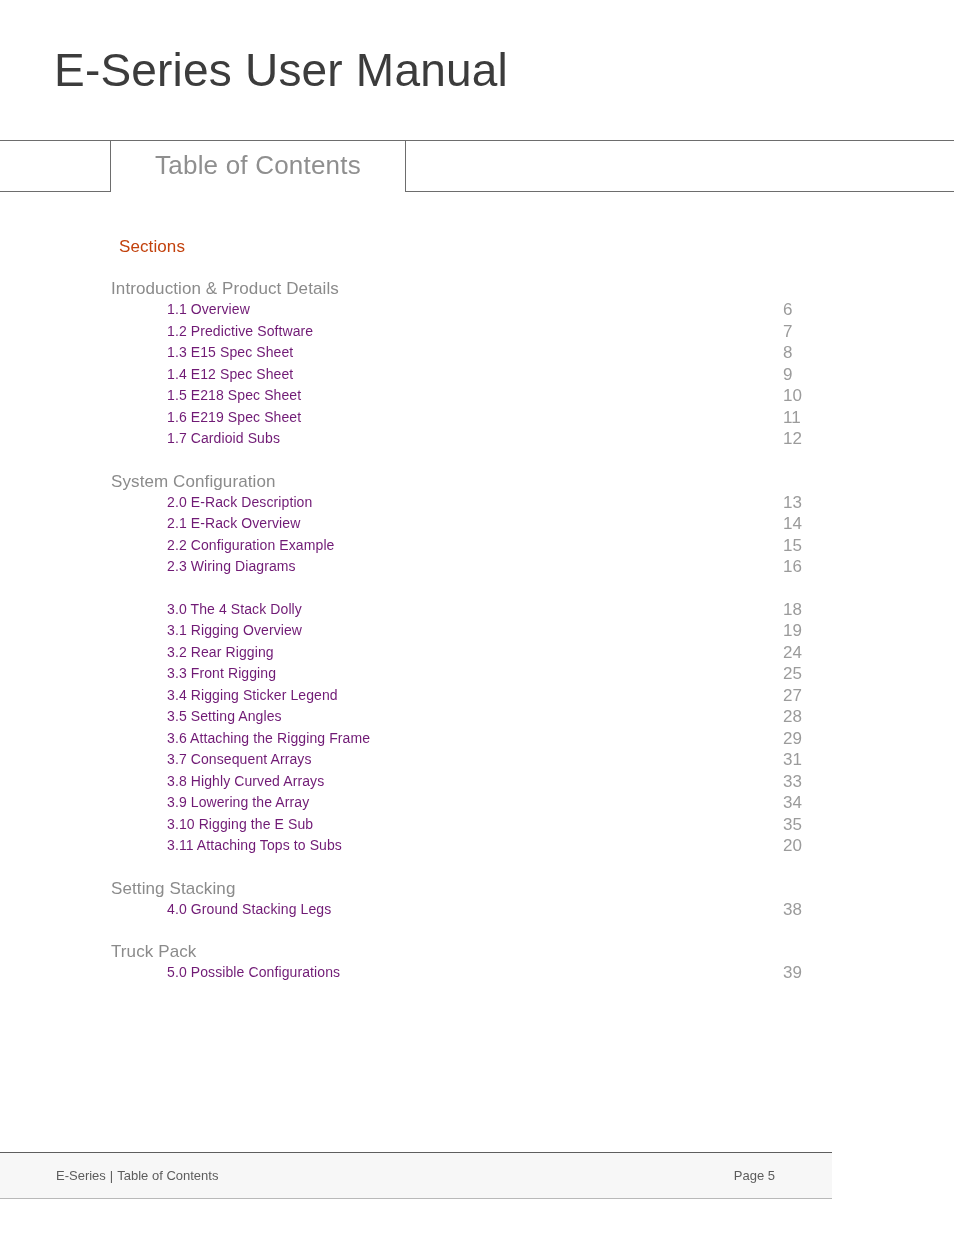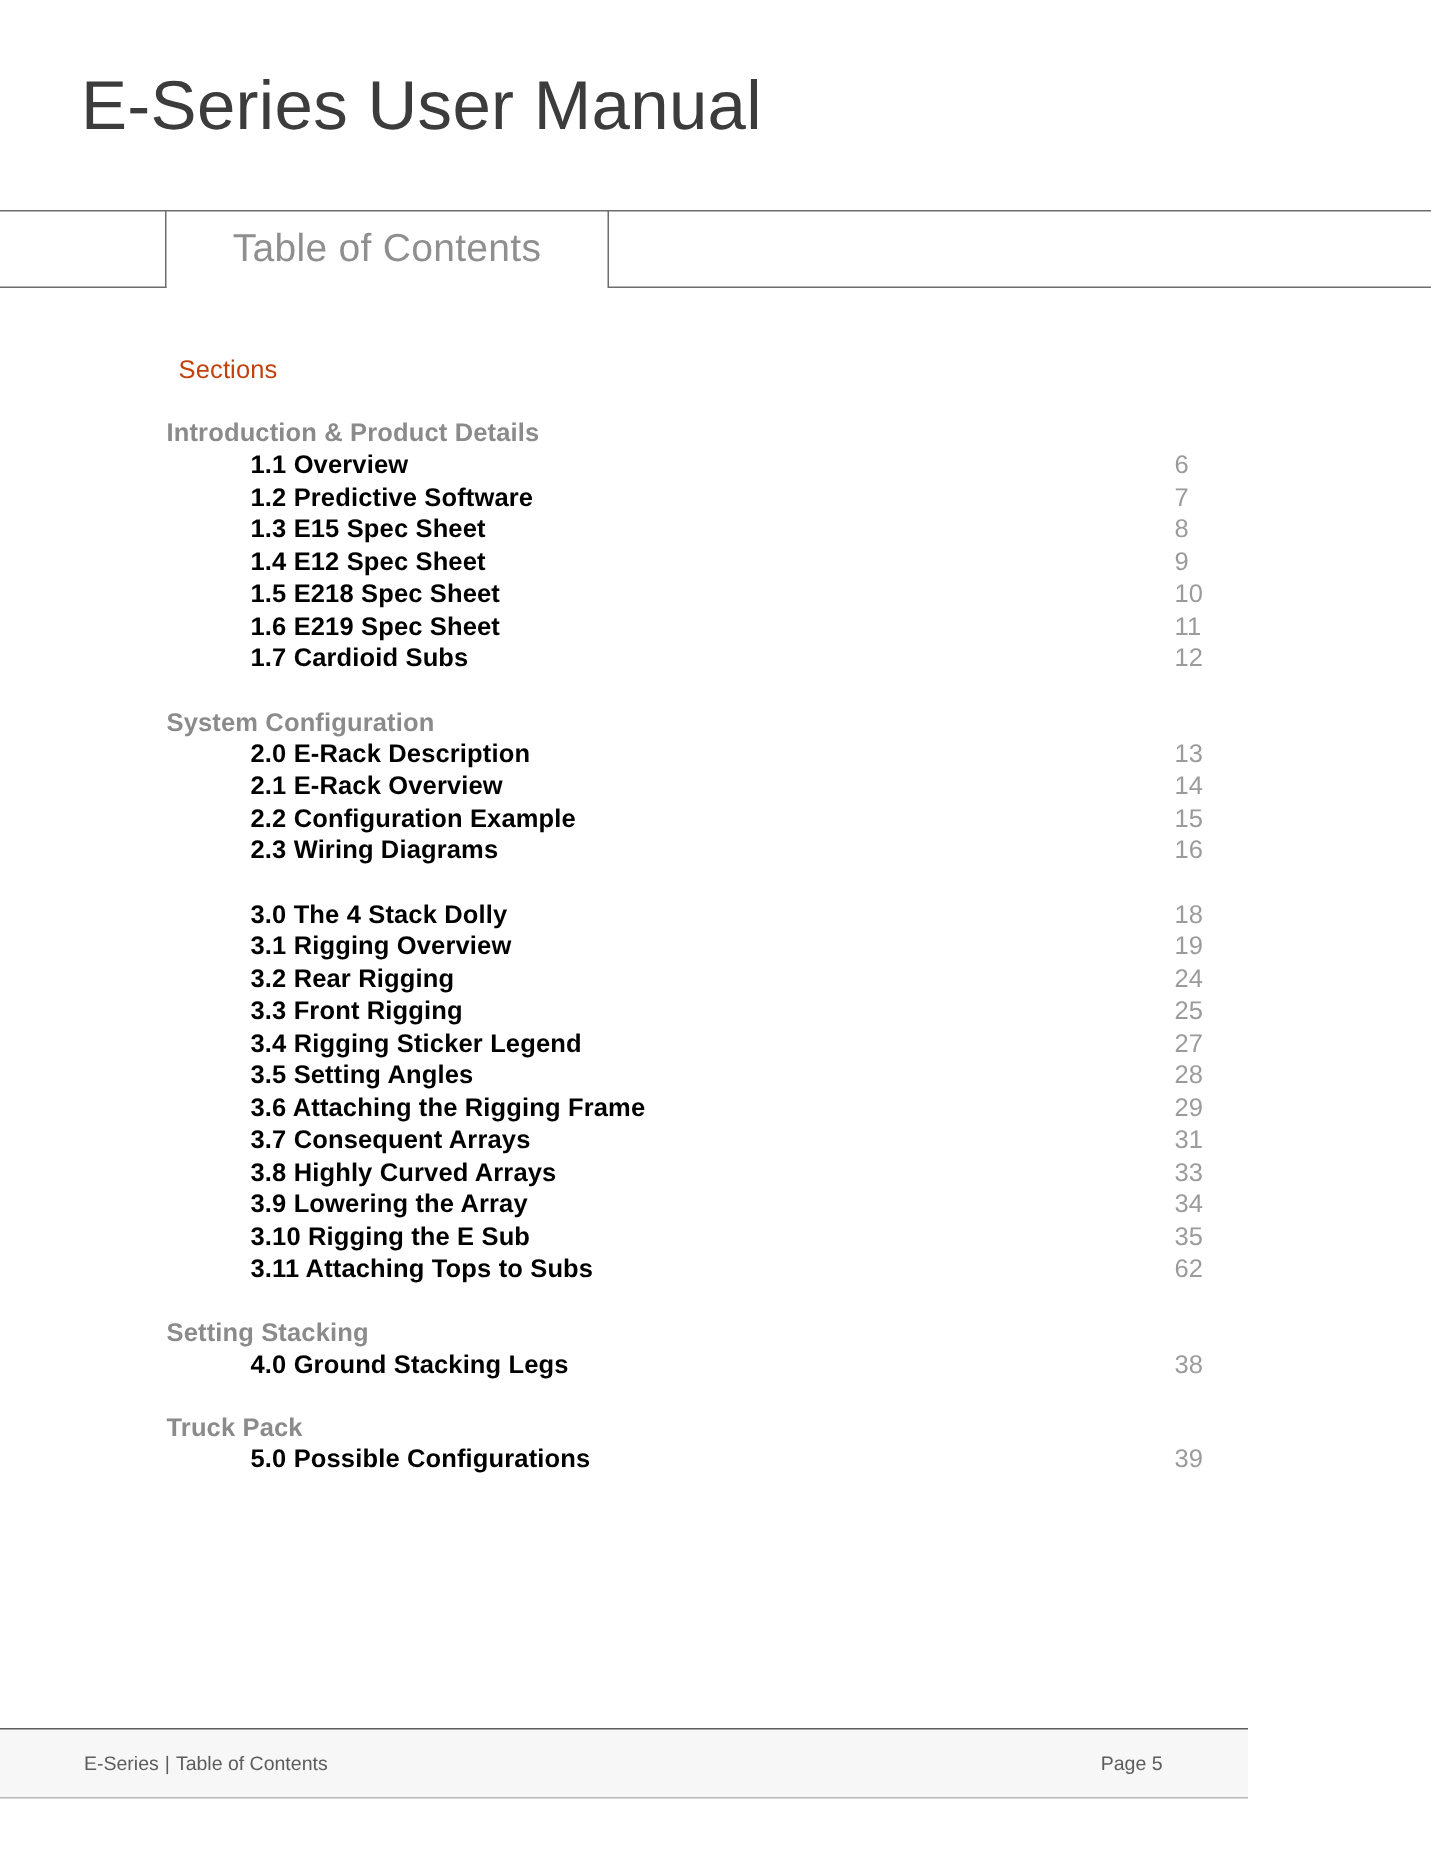--- a/index.html
+++ b/index.html
@@ -101,37 +101,37 @@
     color: #c2410c;
     line-height: 21px;
     letter-spacing: 0.1px;
   }
   .toc-group {
     margin-top: 21px;
   }
   .group-title {
     margin-left: 111px;
     font-size: 17px;
-    font-weight: 700;
+    font-weight: 400;
     color: #8b8b8b;
     line-height: 21px;
     letter-spacing: 0.1px;
   }
   .entry {
     position: relative;
     height: 21.5px;
     line-height: 21.5px;
   }
   .entry-label {
     position: absolute;
     left: 167px;
     top: 0;
-    font-size: 17px;
-    font-weight: 700;
-    color: #000000;
+    font-size: 14px;
+    font-weight: 400;
+    color: #701a75;
     letter-spacing: 0.1px;
     white-space: nowrap;
   }
   .entry-page {
     position: absolute;
     left: 783px;
     top: 0;
     font-size: 17px;
     font-weight: 300;
     color: #9b9b9b;
@@ -289,21 +289,21 @@
     <div class="entry">
       <span class="entry-label">3.9 Lowering the Array</span>
       <span class="entry-page">34</span>
     </div>
     <div class="entry">
       <span class="entry-label">3.10 Rigging the E Sub</span>
       <span class="entry-page">35</span>
     </div>
     <div class="entry">
       <span class="entry-label">3.11 Attaching Tops to Subs</span>
-      <span class="entry-page">62</span>
+      <span class="entry-page">20</span>
     </div>
   </div>
 
   <div class="toc-group">
     <div class="group-title">Setting Stacking</div>
     <div class="entry">
       <span class="entry-label">4.0 Ground Stacking Legs</span>
       <span class="entry-page">38</span>
     </div>
   </div>

